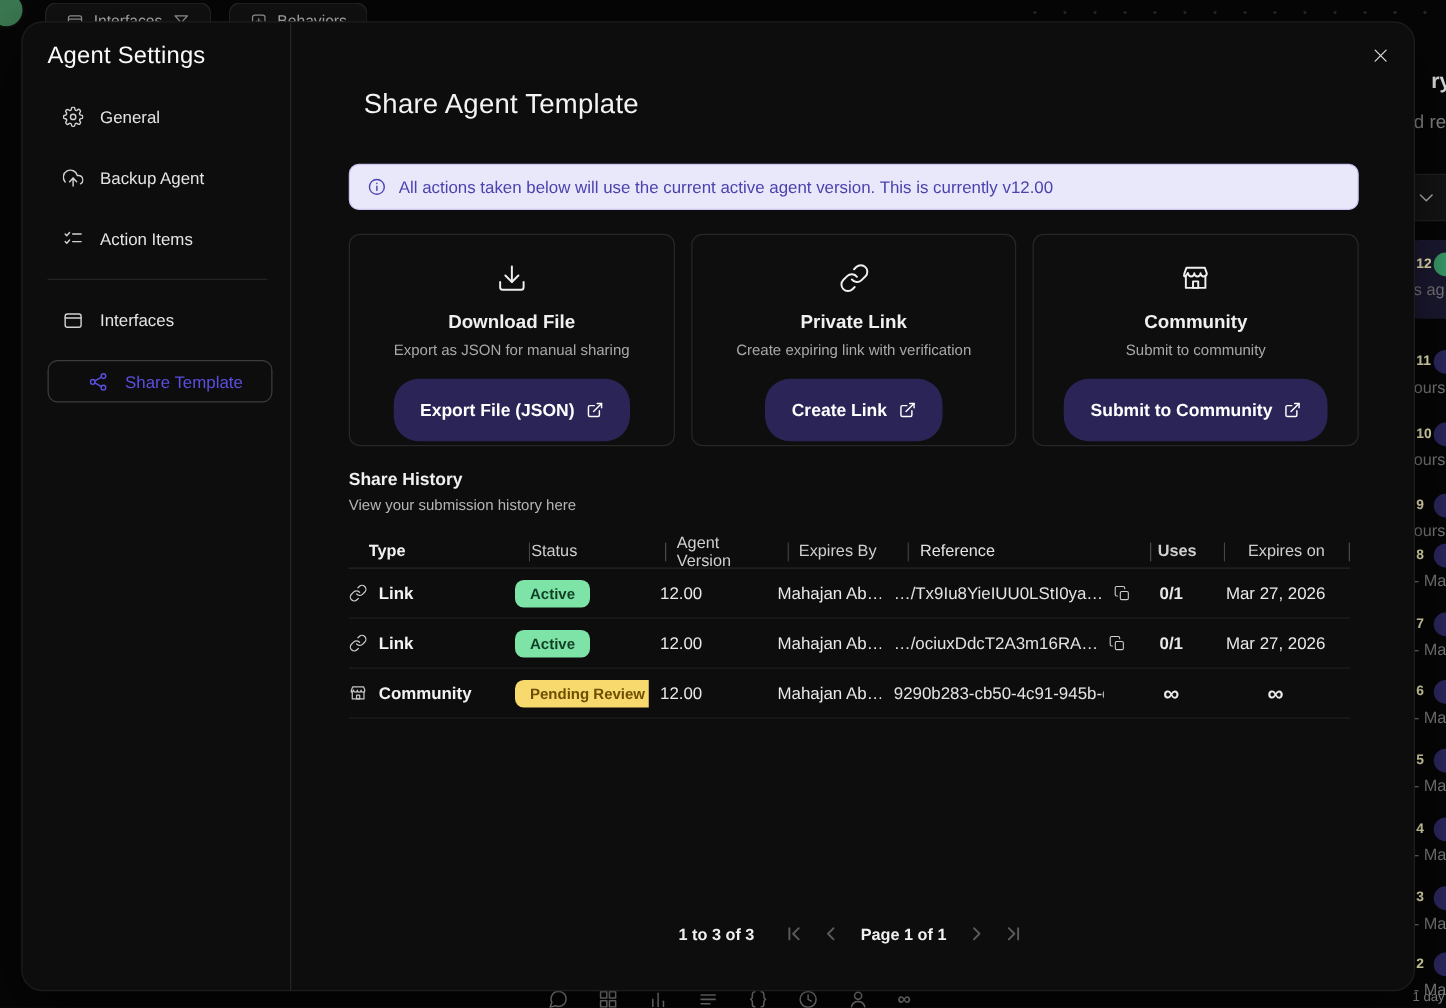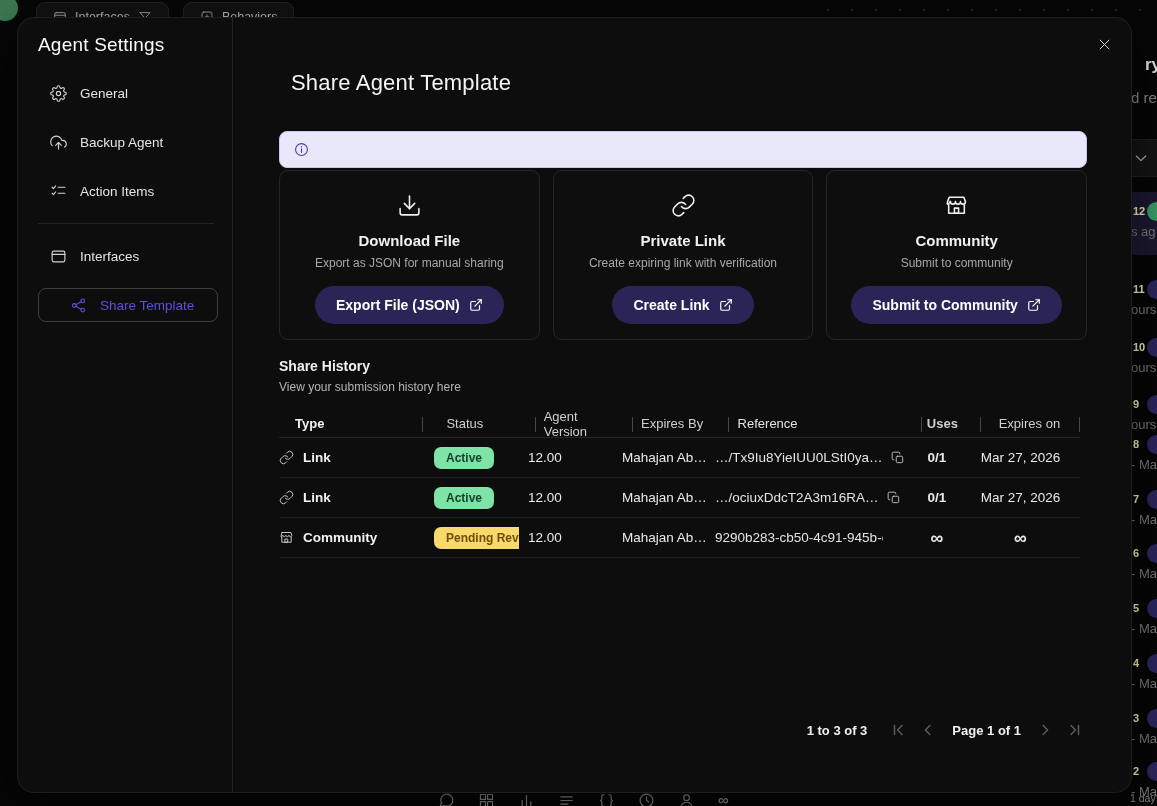--- a/index.html
+++ b/index.html
@@ -67,60 +67,60 @@
   .side-divider { height:1px; background:#242424; margin:2px 4px 15px 0; }
 
   
   .main { flex:1; padding:40px 44px 0 46px; display:flex; flex-direction:column; position:relative; }
   .page-title { margin:12px; font-size:22px; font-weight:500; color:#f4f4f4; letter-spacing:.2px; }
   .banner { margin-top:23px; height:37px; border-radius:8px; background:var(--banner-bg);
     border:1px solid #c9c5f0; display:flex; align-items:center; gap:10px; padding:0 14px;
     color:var(--banner-text); font-size:13.5px; font-weight:500; }
   .banner .ic { width:15px; height:15px; stroke-width:1.8; }
 
-  .cards { display:flex; gap:13px; margin-top:2px; }
+  .cards { display:flex; gap:13px; margin-top:19px; }
   .card { flex:1; height:170px; border:1px solid #262626; border-radius:9px; background:#0e0e0e;
     display:flex; flex-direction:column; align-items:center; padding-top:22px; }
   .card .card-icon { width:25px; height:25px; color:#efefef; stroke-width:1.5; }
   .card-title { margin-top:14px; font-size:15px; font-weight:600; color:#f0f0f0; }
   .card-sub { margin-top:7px; font-size:12px; color:#a8a8a8; }
-  .card-btn { margin-top:16px; height:38px; border:none; border-radius:20px; background:var(--button-bg);
+  .card-btn { margin-top:16px; height:50px; border:none; border-radius:20px; background:var(--button-bg);
     color:#fff; font-size:14px; font-weight:700; font-family:inherit; display:flex; align-items:center; gap:9px;
     padding:0 21px; cursor:pointer; }
   .card-btn .ic { width:14px; height:14px; stroke-width:2; }
 
   .history-title { margin:18px 0 0 0; font-size:14px; font-weight:700; color:#f0f0f0; }
   .history-sub { margin:6px 0 0 0; font-size:12px; color:#b5b5b5; }
 
   .table { margin-top:16px; width:801px; }
   .thead { display:flex; height:28px; align-items:center; border-bottom:1px solid #262626;
     color:#cfcfcf; font-size:13px; font-weight:500; position:relative; }
   .th { display:flex; align-items:center; height:100%; position:relative;margin-left:16px; }
   .th.piped::before, .th-end::before { content:""; width:1px; height:15px; background:#474747; position:absolute; left:0; top:7px; }
   .th-end { position:relative; width:1px; height:100%; }
   .trow { display:flex; height:40px; align-items:center; border-bottom:1px solid #1e1e1e;
     color:#e9e9e9; font-size:13.5px; }
   .cell { display:flex; align-items:center; height:100%; overflow:hidden; }
   .c-type { width:131px; gap:9px; font-weight:600; color:#f2f2f2; }
   .c-type .ic { width:15px; height:15px; color:#c9c9c9; stroke-width:1.6; }
-  .c-status { width:109px; padding-left:24px; }
+  .c-status { width:109px; padding-left:2px; }
   .c-version { width:94px; padding-left:9px; }
   .c-created { width:92px; padding-left:9px; white-space:nowrap; }
   .c-ref { width:207px; padding-left:10px; gap:8px; color:#e3e3e3; }
   .c-ref .ref-text { max-width:168px; overflow:hidden; white-space:nowrap; font-weight:500; }
   .copy-btn { background:none; border:none; color:#cfcfcf; padding:0; cursor:pointer; display:flex; }
   .copy-btn .ic { width:14px; height:14px; stroke-width:1.5; }
   .c-uses { width:50px; justify-content:center; font-weight:700; }
   .c-exp { width:117px; justify-content:center; font-weight:500; white-space:nowrap; }
   .inf { font-size:18px; font-weight:700; line-height:1; }
   .badge { display:inline-block; padding:4px 12px; border-radius:7px; font-size:12px; font-weight:600; white-space:nowrap; }
   .badge.active { background:var(--badge-active-bg); color:var(--badge-active-text); }
   .badge.pending { background:var(--badge-pending-bg); color:var(--badge-pending-text); }
 
-  .pagination { margin-top:161px; display:flex; justify-content:flex-end; align-items:center; gap:7px;
+  .pagination { margin-top:161px; display:flex; justify-content:center; align-items:center; gap:7px;
     color:#f0f0f0; font-size:13px; font-weight:700; padding-right:2px; }
   .pg-range { margin-right:14px; }
   .pg-label { margin:0 6px; }
   .pg-btn { width:22px; height:22px; display:flex; align-items:center; justify-content:center;
     color:#5c5c5c; cursor:pointer; }
   .pg-btn .ic { width:18px; height:18px; stroke-width:2; }
 </style>
 </head>
 <body>
 
@@ -404,20 +404,21 @@
       </svg>
   </button>
 
   <main class="main">
     <h2 class="page-title">Share Agent Template</h2>
 
     <div class="banner">
       <svg class="ic">
           <use href="#i-info"></use>
         </svg>
+      <span>All actions taken below will use the current active agent version. This is currently v12.00</span>
     </div>
 
     <div class="cards" id="cards">
         <div class="card">
           <svg class="ic card-icon">
             <use href="#i-download"></use>
           </svg>
           <div class="card-title">Download File</div>
           <div class="card-sub">Export as JSON for manual sharing</div>
           <button class="card-btn">

